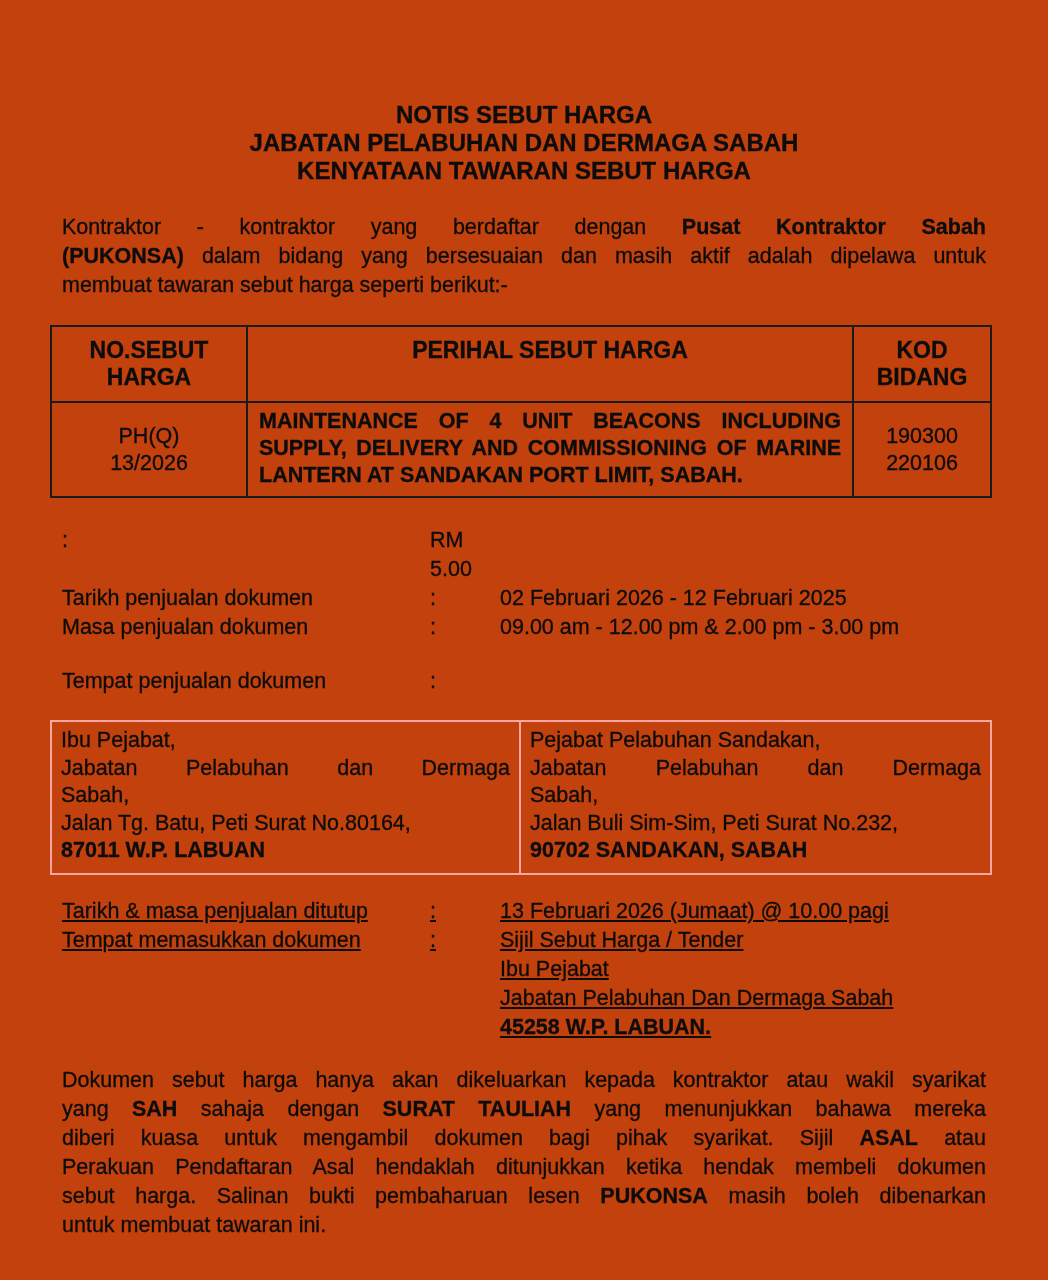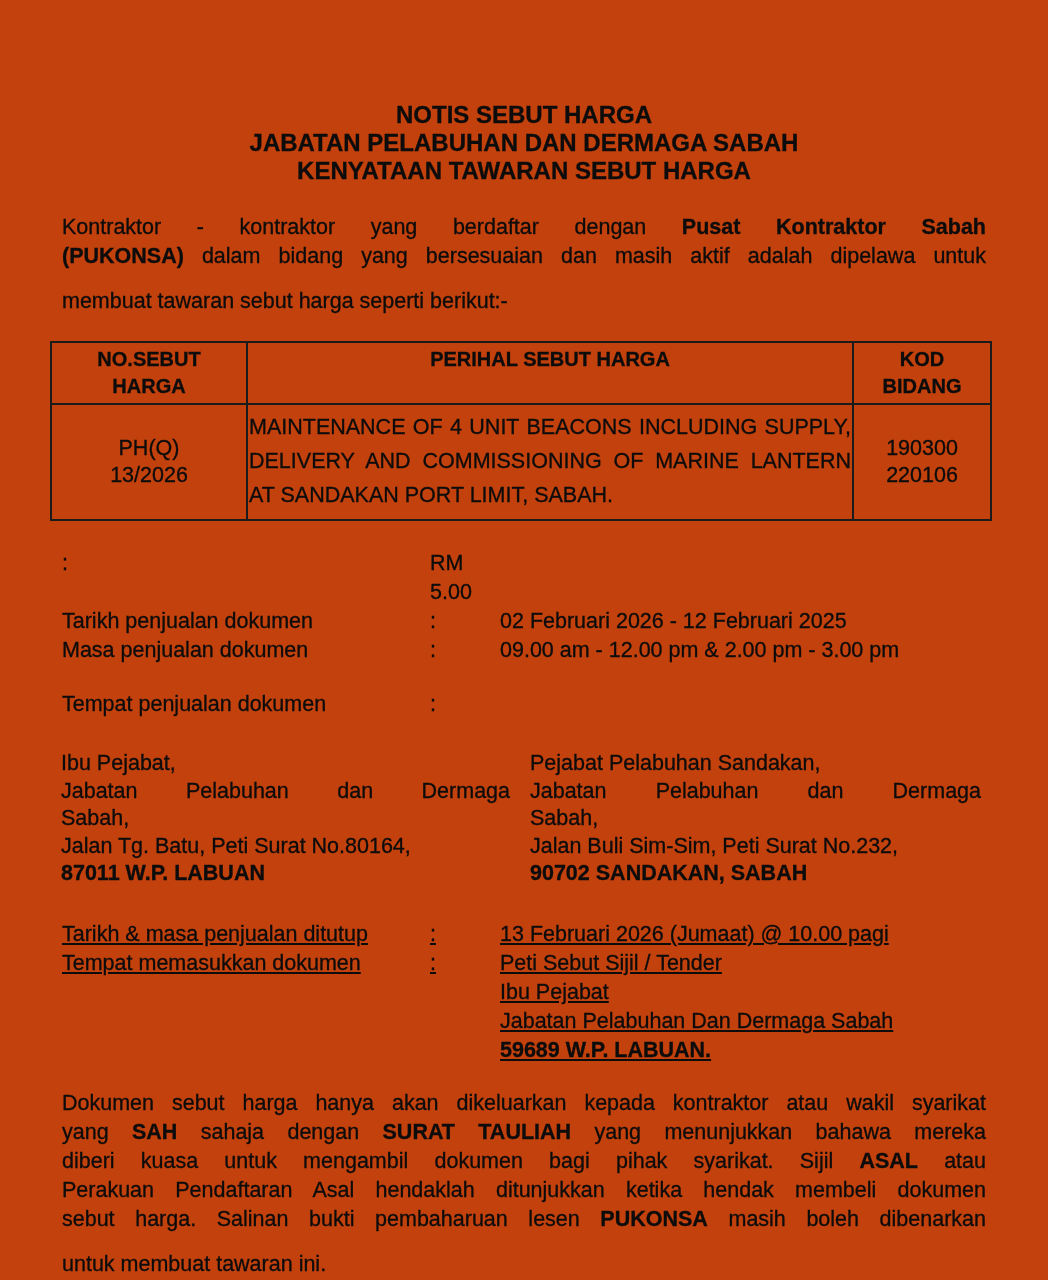--- a/index.html
+++ b/index.html
@@ -24,64 +24,65 @@
     margin-top: 101px;
     text-align: center;
     font-weight: 700;
     font-size: 24px;
     line-height: 28px;
   }
 
   
   .para { margin-top: 28px; }
   .jl { text-align: justify; text-align-last: justify; }
-  .ll { text-align: left; margin-top: 16px; }
+  .ll { text-align: left; }
 
   
   table { border-collapse: collapse; table-layout: fixed; }
   .qtable {
     margin-top: 25px;
     margin-left: -12px;
     width: 940px;
   }
   .qtable th, .qtable td { border: 2px solid #1b1b1b; }
   .qtable th {
     vertical-align: top;
     text-align: center;
-    padding: 3px 6px;
+    padding: 10px 6px;
     line-height: 27px;
     height: 52px;
-    font-size: 20px;
+    font-size: 23px;
   }
   .td-no, .td-kod {
     text-align: center;
     vertical-align: middle;
     line-height: 27px;
   }
   .td-desc {
     text-align: justify;
     vertical-align: top;
-    padding: 5px 1px 7px;
-    line-height: 34px;
+    padding: 5px 11px 7px;
+    line-height: 27px;
+    font-weight: bold;
   }
 
   
   .kv { margin-top: 28px; }
   .kv-row { display: grid; grid-template-columns: 368px 70px auto; }
   .venue { margin-top: 25px; }
   .closing { margin-top: 22px; text-decoration: underline; }
 
   
   .addr {
     margin-top: 24px;
     margin-left: -12px;
     width: 940px;
   }
   .addr td {
-    border: 2px solid #c2410c;
+    border: 2px solid #fca5a5;
     vertical-align: top;
     padding: 5px 9px 8px;
     line-height: 27.5px;
     margin-top: 31px;
   }
 
   .final { margin-top: 24px; }
 </style>
 </head>
 <body>
@@ -178,36 +179,36 @@
 
   <div class="kv closing">
     <div class="kv-row">
       <span>Tarikh &amp; masa penjualan ditutup</span>
       <span>:</span>
       <span>13 Februari 2026 (Jumaat) @ 10.00 pagi</span>
     </div>
     <div class="kv-row">
       <span>Tempat memasukkan dokumen</span>
       <span>:</span>
-      <span>Peti Sebut Sijil / Tender</span>
+      <span>Sijil Sebut Harga / Tender</span>
     </div>
     <div class="kv-row">
       <span></span>
       <span></span>
       <span>Ibu Pejabat</span>
     </div>
     <div class="kv-row">
       <span></span>
       <span></span>
       <span>Jabatan Pelabuhan Dan Dermaga Sabah</span>
     </div>
     <div class="kv-row">
       <span></span>
       <span></span>
-      <b>59689 W.P. LABUAN.</b>
+      <b>45258 W.P. LABUAN.</b>
     </div>
   </div>
 
   <div class="para final">
     <div class="jl">Dokumen sebut harga hanya akan dikeluarkan kepada kontraktor atau wakil syarikat</div>
     <div class="jl"><span>yang </span><b>SAH</b><span> sahaja dengan </span><b>SURAT TAULIAH</b><span> yang menunjukkan bahawa mereka</span></div>
     <div class="jl"><span>diberi kuasa untuk mengambil dokumen bagi pihak syarikat. Sijil </span><b>ASAL</b><span> atau</span></div>
     <div class="jl">Perakuan Pendaftaran Asal hendaklah ditunjukkan ketika hendak membeli dokumen</div>
     <div class="jl"><span>sebut harga. Salinan bukti pembaharuan lesen </span><b>PUKONSA</b><span> masih boleh dibenarkan</span></div>
     <div class="ll">untuk membuat tawaran ini.</div>

